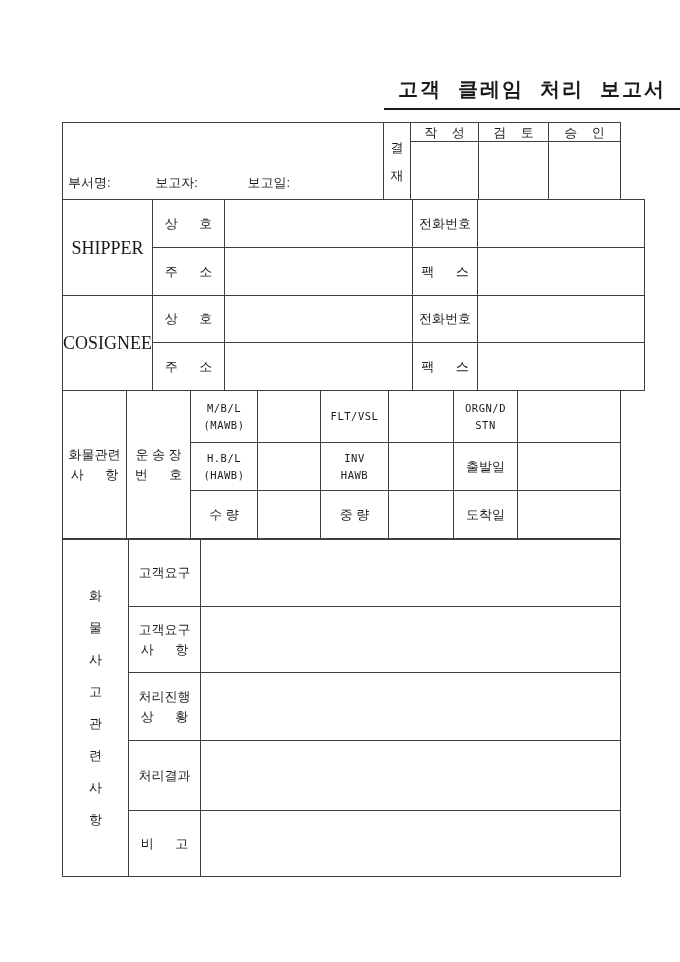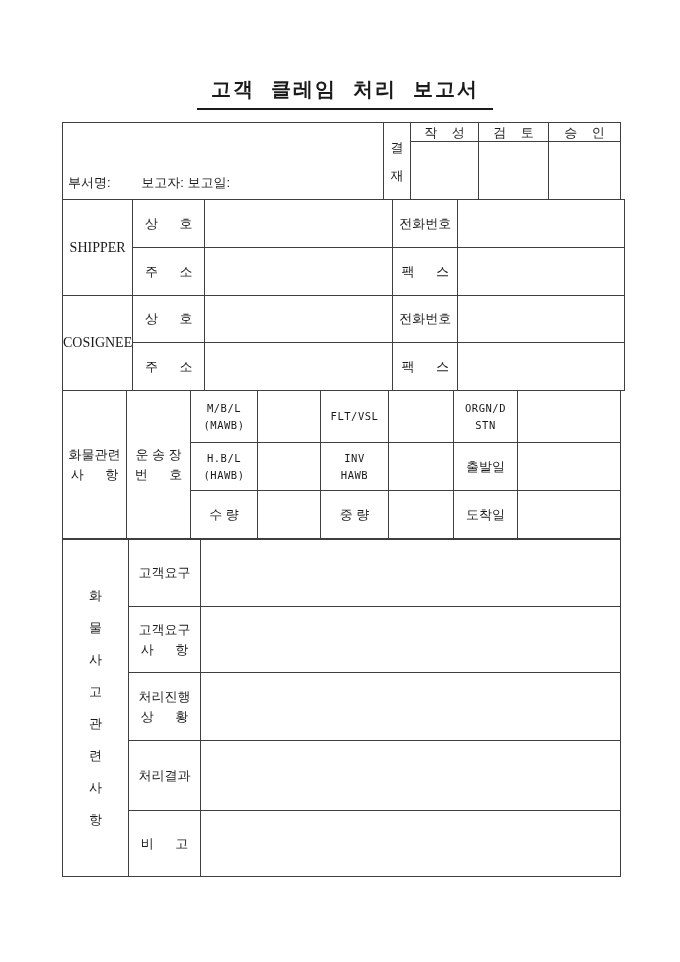--- a/index.html
+++ b/index.html
@@ -1,20 +1,20 @@
 <!DOCTYPE html>
 <html><head>
 <meta charset="utf-8">
 <style>
   html,body{margin:0;padding:0;background:#fff;}
   .page{
     position:relative;width:680px;height:962px;background:#ffffff;
     font-family:"Liberation Sans",sans-serif;color:#1a1a1a;overflow:hidden;
   }
-  .title-wrap{position:absolute;top:76px;left:10px;right:0;text-align:center;}
+  .title-wrap{position:absolute;top:76px;left:10px;right:0;text-align:right;}
   .doc-title{
     display:inline-block;font-family:"Liberation Serif",serif;font-weight:bold;
     font-size:20px;letter-spacing:2px;word-spacing:9px;
     padding:0 14px 5px 14px;border-bottom:2.5px solid #1a1a1a;white-space:pre;
   }
   table{
     position:absolute;left:62px;border-collapse:collapse;table-layout:fixed;
     background:#fff;
   }
   td{
@@ -22,27 +22,27 @@
     font-size:13px;text-align:center;vertical-align:middle;
     white-space:pre;line-height:20px;overflow:hidden;
   }
   
   .t-approval{top:122px;}
   .dept-cell{
     text-align:left;vertical-align:bottom;white-space:normal;
     padding:0 0 7px 5px;
   }
   .dept-cell .lbl{display:inline-block;}
-  .lbl-reporter{margin-left:27px;}
-  .lbl-date{}
+  .lbl-reporter{margin-left:41px;}
+  .lbl-date{margin-left:46px;}
   .stamp-cell{line-height:28px;font-size:13px;}
   .appr-head{line-height:17px;height:18px;text-align:center;}
   
   .t-party{top:199px;}
-  .party-name{font-family:"Liberation Serif",serif;font-size:14px;letter-spacing:0;}
+  .party-name{font-family:"Liberation Serif",serif;font-size:18px;letter-spacing:0;}
   
   .t-cargo{top:390px;}
   .code-cell{
     font-family:"DejaVu Sans Mono",monospace;font-size:10.5px;line-height:17px;
     letter-spacing:0.5px;
   }
   
   .t-incident{top:539px;}
   .vgroup-cell{line-height:32px;font-size:13px;}
 </style>

